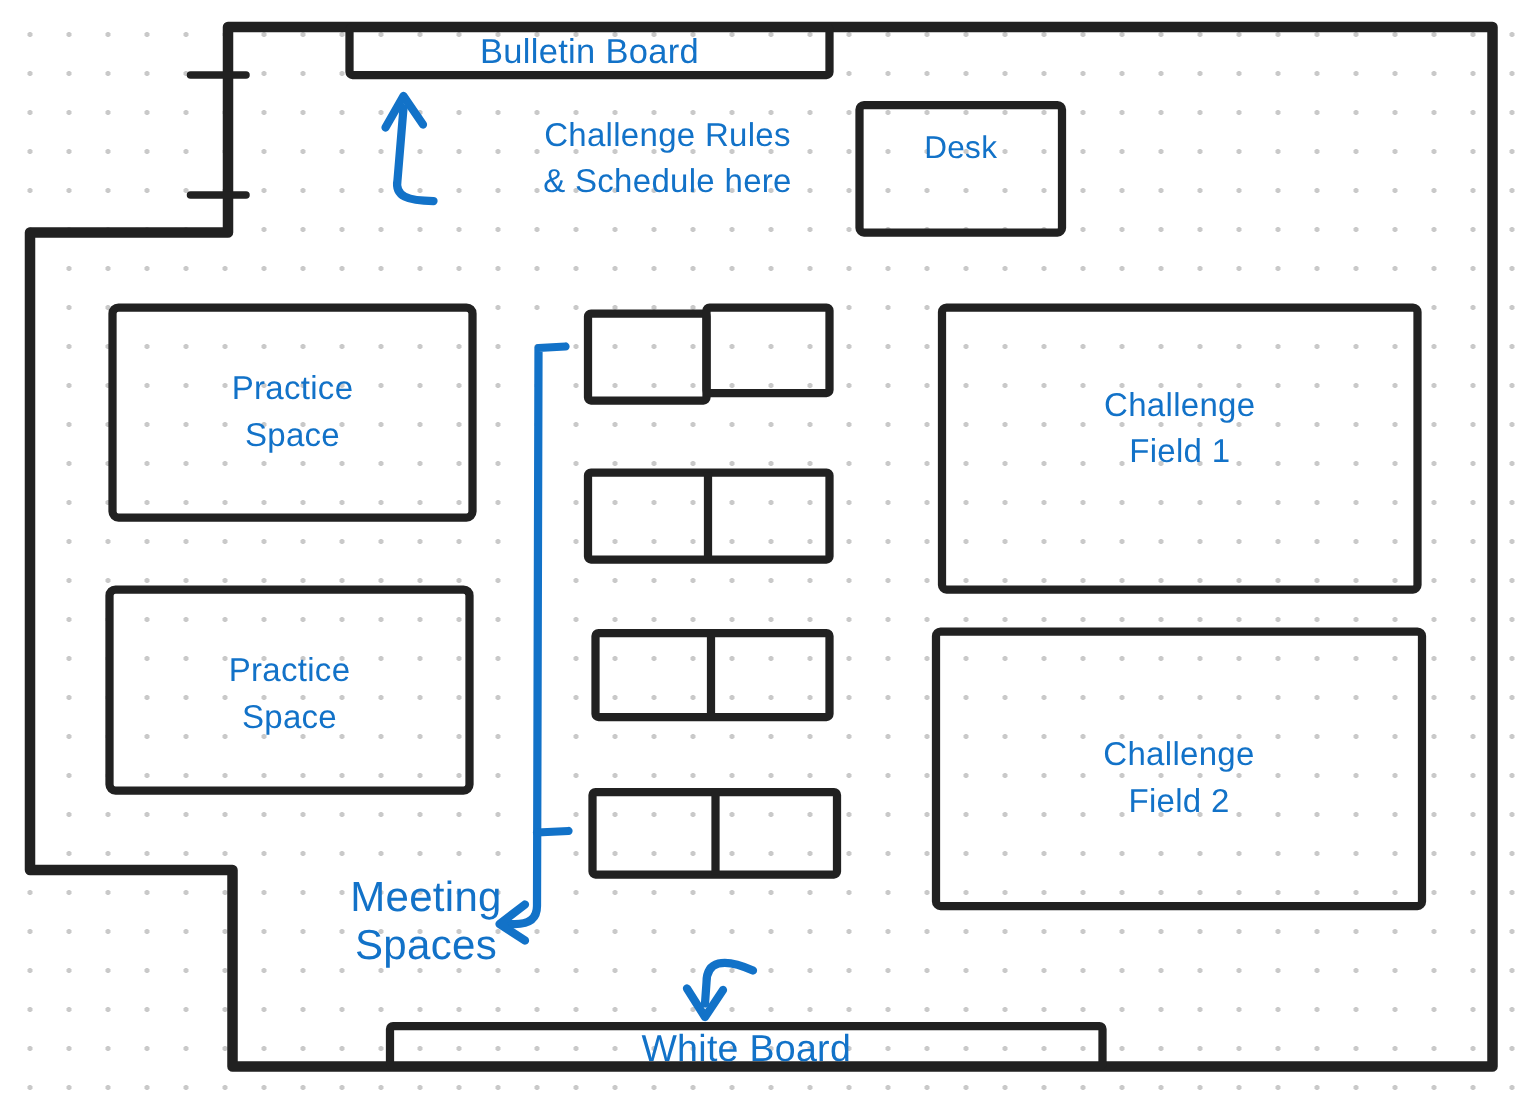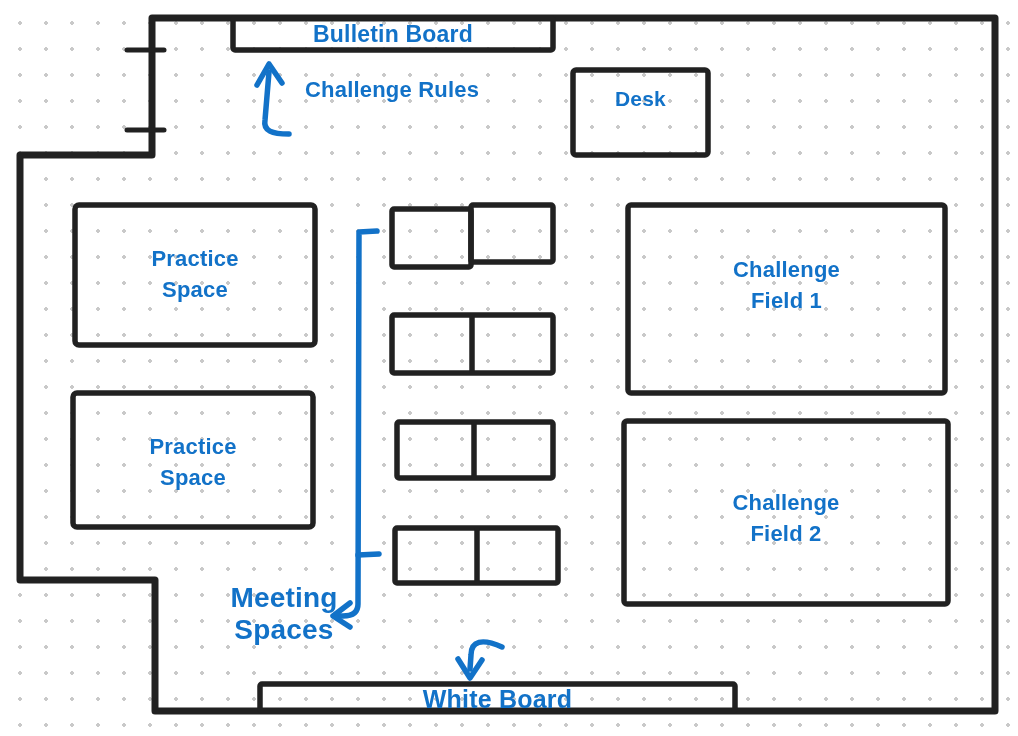--- a/index.html
+++ b/index.html
@@ -23,35 +23,35 @@
   .plan-svg { position: absolute; left: 0; top: 0; width: 1018px; height: 736px; }
 
   .wall   { fill: none; stroke: var(--wall); stroke-width: 7; stroke-linejoin: round; }
   .boxln  { fill: none; stroke: var(--wall); stroke-width: 5.5; stroke-linejoin: round; }
   .tick   { stroke: var(--wall); stroke-width: 5; stroke-linecap: round; }
   .note   { fill: none; stroke: var(--blue); stroke-width: 5.5; stroke-linecap: round; stroke-linejoin: round; }
 
   .lbl {
     position: absolute;
     color: var(--blue);
-    font-weight: 700;
+    font-weight: 400;
     text-align: center;
     white-space: nowrap;
     letter-spacing: 0.2px;
   }
   .lbl div { pointer-events: none; }
 
   .lbl-bulletin  { left: 233px; top: 19px;  width: 320px; font-size: 23px; line-height: 30px; }
   .lbl-teacher   { left: 573px; top: 84px;  width: 135px; font-size: 21px; line-height: 30px; }
   .lbl-practice1 { left: 75px;  top: 243px; width: 240px; font-size: 22px; line-height: 31px; }
   .lbl-practice2 { left: 73px;  top: 431px; width: 240px; font-size: 22px; line-height: 31px; }
   .lbl-field1    { left: 628px; top: 254px; width: 317px; font-size: 22px; line-height: 31px; }
   .lbl-field2    { left: 624px; top: 487px; width: 324px; font-size: 22px; line-height: 31px; }
   .lbl-white     { left: 260px; top: 686px; width: 475px; font-size: 25px; line-height: 27px; }
-  .lbl-rules     { left: 305px; top: 74px;  width: 280px; font-size: 22px; line-height: 31px; text-align: left; }
+  .lbl-rules     { left: 305px; top: 74px;  width: 280px; font-size: 22px; line-height: 31px; text-align: center; }
   .lbl-meeting   { left: 202px; top: 582px; width: 164px; font-size: 28px; line-height: 32px; }
   .lbl-leader    { left: 511px; top: 633px; width: 280px; font-size: 21px; line-height: 25px; text-align: left; }
 </style>
 </head>
 <body>
 
 <div class="canvas">
 
   <svg class="plan-svg" viewBox="0 0 1018 736">
 
@@ -129,20 +129,21 @@
     <div>Challenge</div>
     <div>Field 2</div>
   </div>
 
   <div class="lbl lbl-white">
     <div>White Board</div>
   </div>
 
   <div class="lbl lbl-rules">
     <div>Challenge Rules</div>
+    <div>&amp; Schedule here</div>
   </div>
 
   <div class="lbl lbl-meeting">
     <div>Meeting</div>
     <div>Spaces</div>
   </div>
 
 
 </div>
 

